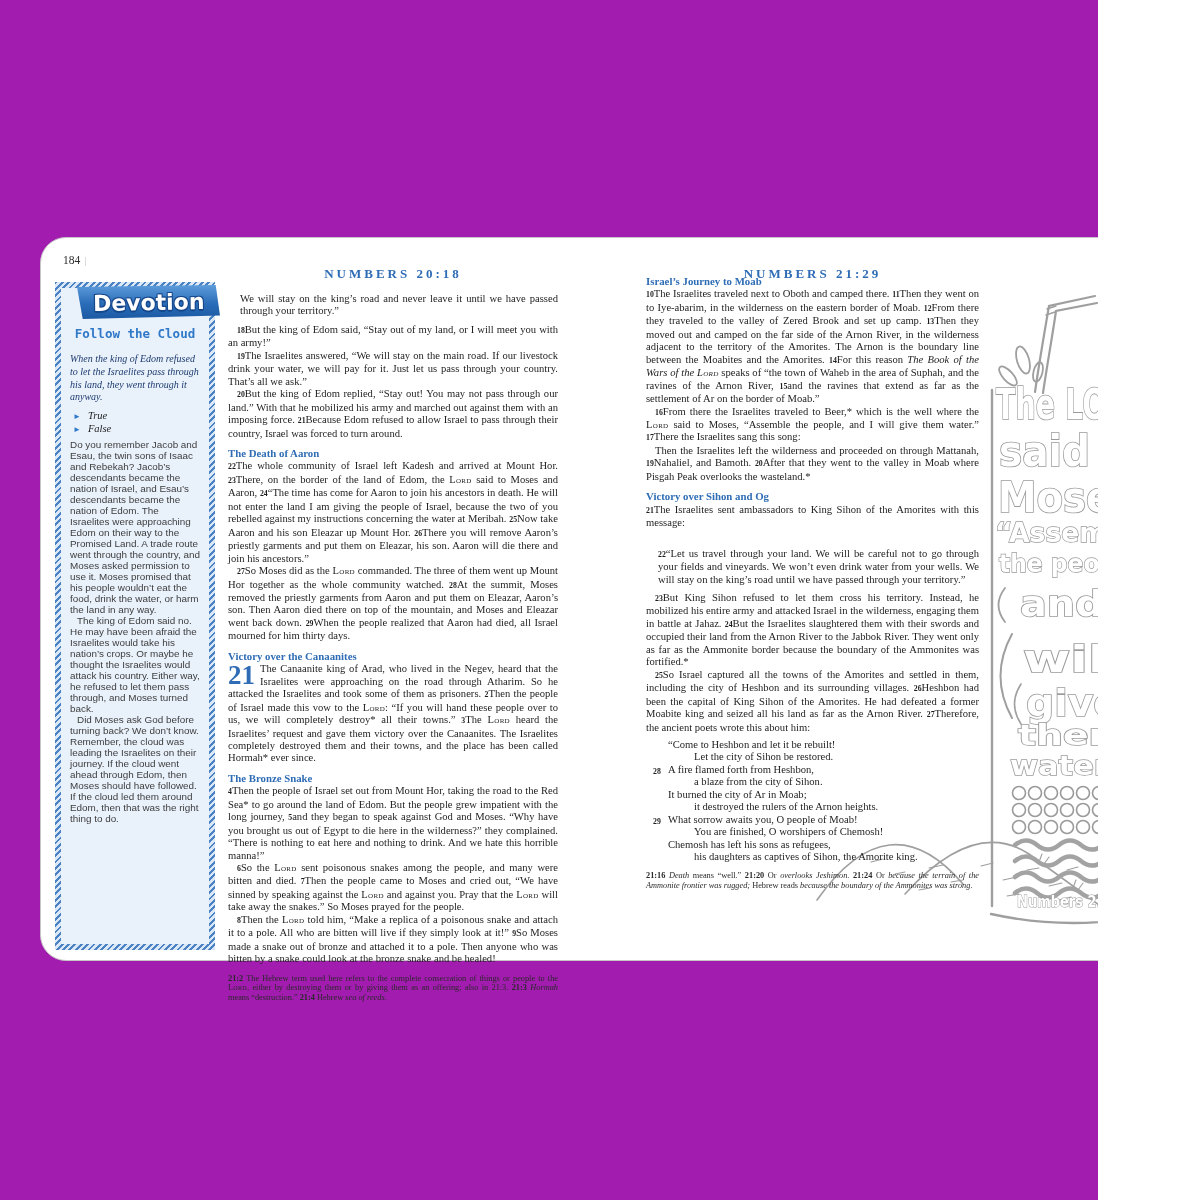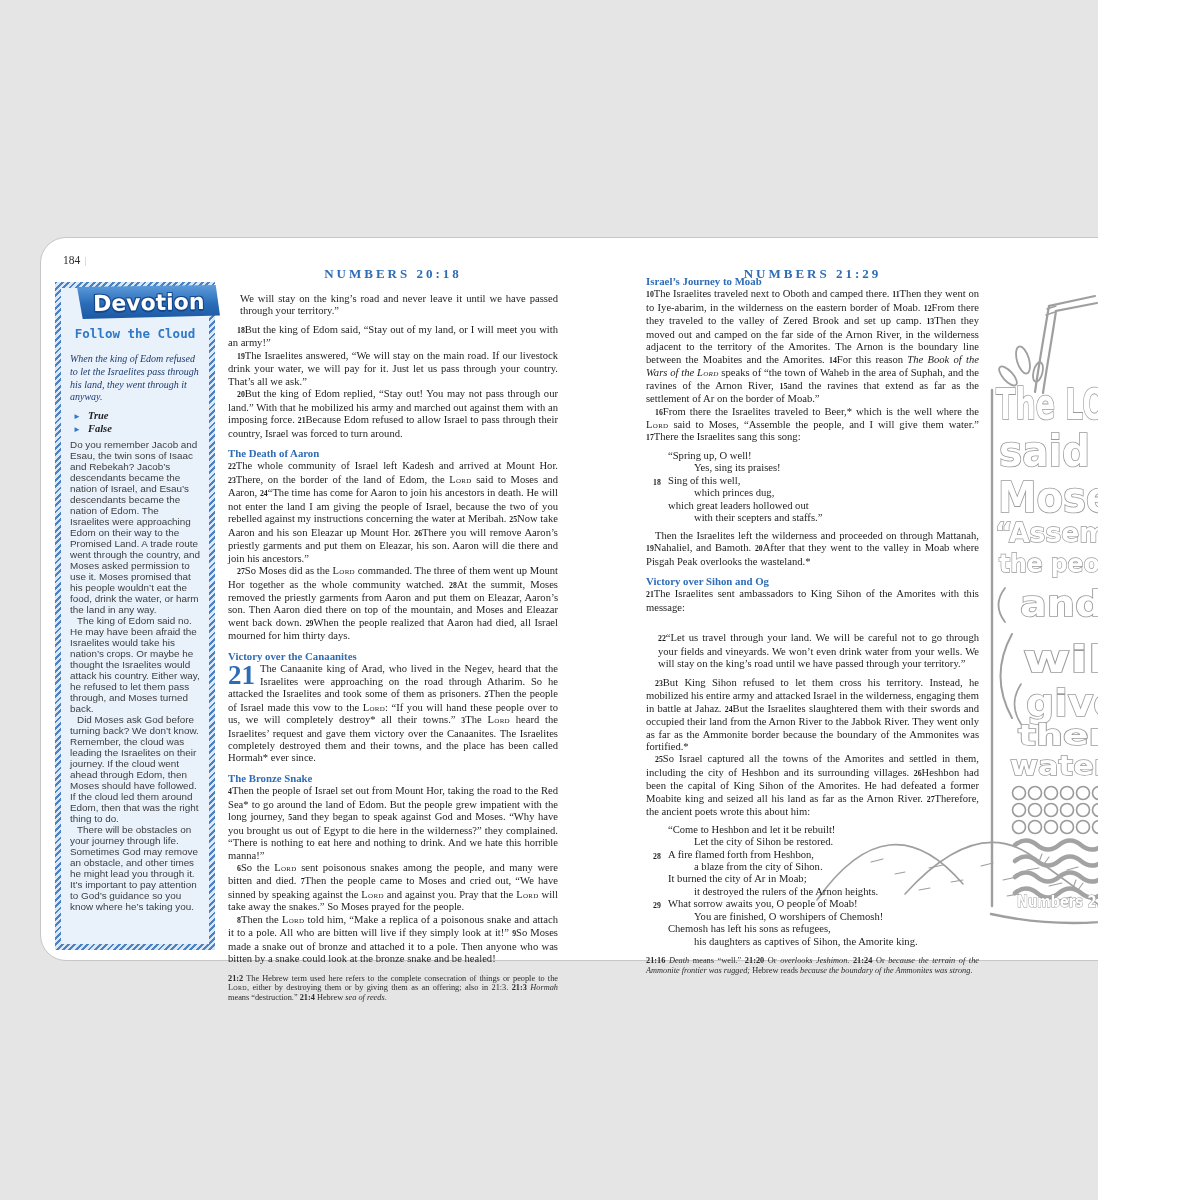--- a/index.html
+++ b/index.html
@@ -1,16 +1,16 @@
 <!DOCTYPE html>
 <html><head>
 <meta charset="utf-8">
 <style>
   html,body { margin:0; padding:0; background:#ffffff; }
-  .canvas { position:relative; width:1098px; height:1200px; background:#e5e5e5; overflow:hidden;
+  .canvas { position:relative; width:1098px; height:1200px; background:#a21caf; overflow:hidden;
             font-family:"Liberation Serif",serif; }
   .spread { position:absolute; left:40px; top:237px; width:1118px; height:724px;
             background:#fff; border:1.5px solid #c6c6c6; border-radius:26px; box-sizing:border-box; }
 
   
   .pagenum { position:absolute; top:16px; font-size:11.5px; color:#2b2b2b; }
   .pagenum .bar { color:#c0c0c0; margin:0 4px; font-size:10px; }
   .left-num  { left:22px; }
   .right-num { right:22px; }
   .running-head { position:absolute; top:28px; font-size:13px; font-weight:bold;
@@ -31,21 +31,21 @@
                     display:flex; align-items:center; justify-content:center;
                     box-shadow:0 2px 2px rgba(0,0,0,.25); }
   .devotion-badge span { font-family:"DejaVu Sans",sans-serif; font-weight:bold; font-size:22px;
                     color:#fff; transform:rotate(-1deg);
                     text-shadow:-1px -1px 0 #16488c,1px -1px 0 #16488c,-1px 1px 0 #16488c,
                                  1px 1px 0 #16488c,0 2px 0 #16488c; }
   .devotion-title { font-family:"DejaVu Sans Mono",monospace; font-weight:bold; font-size:12.5px;
                     color:#2f79c8; text-align:center; margin:8px 0 7px; }
   .devotion-intro { font-style:italic; font-weight:normal; font-size:10px; line-height:12.8px;
                     color:#1c3b6e; margin:12px 0 6px; }
-  .devotion-option { font-style:italic; font-size:10.5px; color:#222; margin:2px 0 2px 3px;font-weight:bold; }
+  .devotion-option { font-style:italic; font-size:10.5px; color:#222; margin:2px 0 2px 3px; }
   .devotion-option .arrow { color:#2f79c8; font-style:normal; font-size:8px; margin-right:7px; }
   .devotion-body { margin-top:5px; }
   .devotion-body p { font-family:"Liberation Sans",sans-serif; font-size:9.9px; line-height:11px;
                      color:#3d3d3d; margin:0; }
   .devotion-body p + p { text-indent:7px; }
 
   
   .bible { position:absolute; top:37px; text-align:justify; font-size:10.6px; line-height:12.45px;
            color:#1d1d1d; z-index:1; }
   .col-left  { left:187px; width:330px; }
@@ -96,21 +96,20 @@
         <h3 class="devotion-title">Follow the Cloud</h3>
         <p class="devotion-intro">When the king of Edom refused to let the Israelites pass through his land, they went through it anyway.</p>
         <div id="devotion-options">
             <div class="devotion-option"><span class="arrow">►</span>True</div>
             <div class="devotion-option"><span class="arrow">►</span>False</div>
           </div>
         <div id="devotion-body" class="devotion-body">
             <p>Do you remember Jacob and Esau, the twin sons of Isaac and Rebekah? Jacob’s descendants became the nation of Israel, and Esau’s descendants became the nation of Edom. The Israelites were approaching Edom on their way to the Promised Land. A trade route went through the country, and Moses asked permission to use it. Moses promised that his people wouldn’t eat the food, drink the water, or harm the land in any way.</p>
             <p>The king of Edom said no. He may have been afraid the Israelites would take his nation’s crops. Or maybe he thought the Israelites would attack his country. Either way, he refused to let them pass through, and Moses turned back.</p>
             <p>Did Moses ask God before turning back? We don’t know. Remember, the cloud was leading the Israelites on their journey. If the cloud went ahead through Edom, then Moses should have followed. If the cloud led them around Edom, then that was the right thing to do.</p>
-            <p>There will be obstacles on your journey through life. Sometimes God may remove an obstacle, and other times he might lead you through it. It’s important to pay attention to God’s guidance so you know where he’s taking you.</p>
           </div>
 
       </div>
     </aside>
     <div class="devotion-badge">
       <span>Devotion</span>
     </div>
 
     <div class="bible col-left" id="col-left">
         <p class="bible-quote">We will stay on the king’s road and never leave it until we have passed through your territory.”</p>
@@ -132,28 +131,20 @@
     <svg class="hills" viewBox="0 0 300 140">
       <path class="lineart" stroke-width="1.6" d="M6,130 Q78,28 152,114"></path>
       <path class="lineart" stroke-width="1.6" d="M94,124 Q163,48 218,84 L292,138"></path>
       <path class="lineart" stroke-width="1.1" stroke="#b3b3b3" d="M60,92 l12,-3 M84,104 l10,-2 M118,98 l14,-3 M140,112 l12,-2 M170,96 l12,-3 M192,110 l14,-3 M216,100 l12,-2 M238,116 l13,-3 M256,100 l11,-3 M108,120 l11,-2 M196,126 l12,-2 M248,130 l12,-3 M228,92 l3,-8 M233,94 l5,-7 M262,118 l3,-8 M267,120 l5,-7"></path>
     </svg>
 
     <div class="bible col-right" id="col-right">
         <div class="bible-heading">Israel’s Journey to Moab</div>
         <p class="noindent"><span class="vnum">10</span>The Israelites traveled next to Oboth and camped there. <span class="vnum">11</span>Then they went on to Iye-abarim, in the wilderness on the eastern border of Moab. <span class="vnum">12</span>From there they traveled to the valley of Zered Brook and set up camp. <span class="vnum">13</span>Then they moved out and camped on the far side of the Arnon River, in the wilderness adjacent to the territory of the Amorites. The Arnon is the boundary line between the Moabites and the Amorites. <span class="vnum">14</span>For this reason <span class="it">The Book of the Wars of the </span><span class="it smallcaps">Lord</span> speaks of “the town of Waheb in the area of Suphah, and the ravines of the Arnon River, <span class="vnum">15</span>and the ravines that extend as far as the settlement of Ar on the border of Moab.”</p>
         <p class=""><span class="vnum">16</span>From there the Israelites traveled to Beer,* which is the well where the <span class="smallcaps">Lord</span> said to Moses, “Assemble the people, and I will give them water.” <span class="vnum">17</span>There the Israelites sang this song:</p>
-        <div class="poetry">
-          <div class="poetry-line">“Spring up, O well!</div>
-          <div class="poetry-line lvl1">Yes, sing its praises!</div>
-          <div class="poetry-line"><span class="verse-hang">18</span>Sing of this well,</div>
-          <div class="poetry-line lvl1">which princes dug,</div>
-          <div class="poetry-line">which great leaders hollowed out</div>
-          <div class="poetry-line lvl1">with their scepters and staffs.”</div>
-        </div>
         <p class="">Then the Israelites left the wilderness and proceeded on through Mattanah, <span class="vnum">19</span>Nahaliel, and Bamoth. <span class="vnum">20</span>After that they went to the valley in Moab where Pisgah Peak overlooks the wasteland.*</p>
         <div class="bible-heading">Victory over Sihon and Og</div>
         <p class="noindent"><span class="vnum">21</span>The Israelites sent ambassadors to King Sihon of the Amorites with this message:</p>
         <p class="bible-quote"><span class="vnum">22</span>“Let us travel through your land. We will be careful not to go through your fields and vineyards. We won’t even drink water from your wells. We will stay on the king’s road until we have passed through your territory.”</p>
         <p class=""><span class="vnum">23</span>But King Sihon refused to let them cross his territory. Instead, he mobilized his entire army and attacked Israel in the wilderness, engaging them in battle at Jahaz. <span class="vnum">24</span>But the Israelites slaughtered them with their swords and occupied their land from the Arnon River to the Jabbok River. They went only as far as the Ammonite border because the boundary of the Ammonites was fortified.*</p>
         <p class=""><span class="vnum">25</span>So Israel captured all the towns of the Amorites and settled in them, including the city of Heshbon and its surrounding villages. <span class="vnum">26</span>Heshbon had been the capital of King Sihon of the Amorites. He had defeated a former Moabite king and seized all his land as far as the Arnon River. <span class="vnum">27</span>Therefore, the ancient poets wrote this about him:</p>
         <div class="poetry">
           <div class="poetry-line">“Come to Heshbon and let it be rebuilt!</div>
           <div class="poetry-line lvl1">Let the city of Sihon be restored.</div>
           <div class="poetry-line"><span class="verse-hang">28</span>A fire flamed forth from Heshbon,</div>

